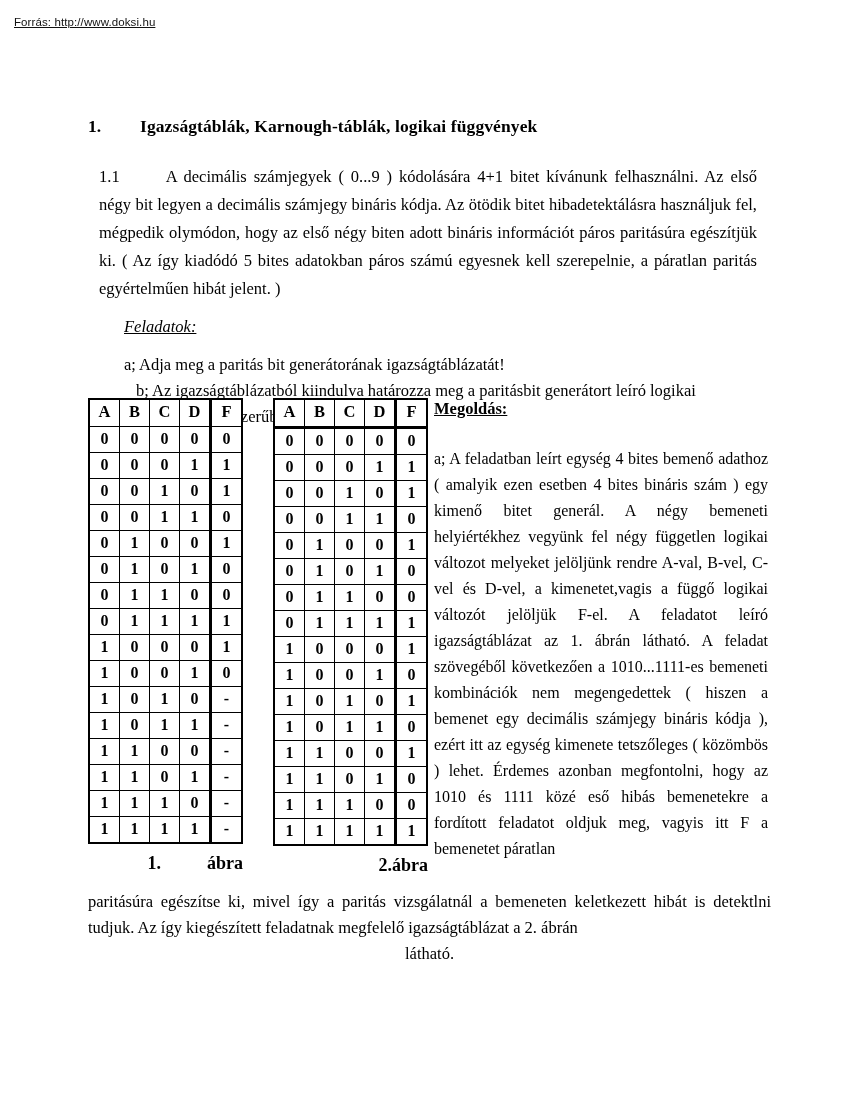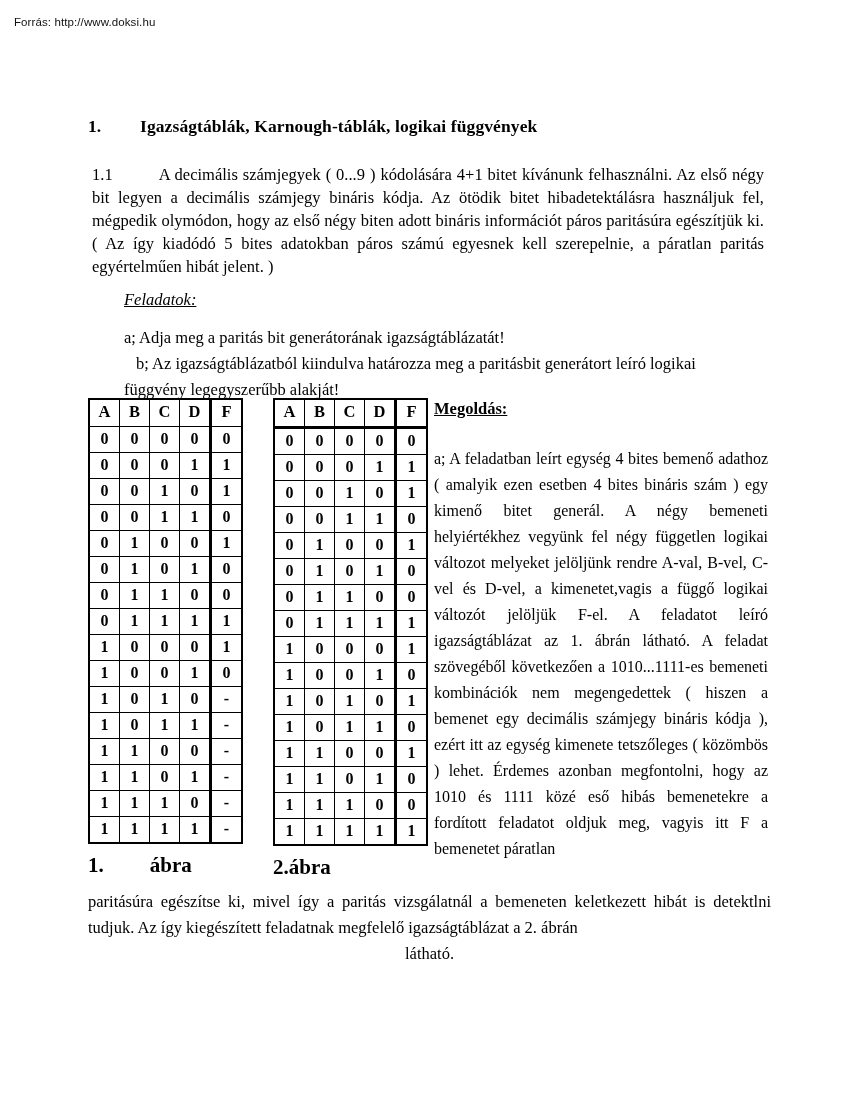--- a/index.html
+++ b/index.html
@@ -25,20 +25,21 @@
   
   .source-header {
     position: absolute;
     left: 14px;
     top: 16px;
     font-family: "Liberation Sans", "DejaVu Sans", sans-serif;
     font-size: 11.5px;
     color: #111;
     letter-spacing: 0.1px;
     white-space: nowrap;
+    text-decoration: underline;
   }
 
   
   .content {
     position: absolute;
     left: 88px;
     top: 116px;
     width: 680px;
   }
 
@@ -49,23 +50,23 @@
     letter-spacing: 0.1px;
     white-space: nowrap;
   }
   h1.doc-title .num {
     display: inline-block;
     width: 52px;
   }
 
   p.body-par {
     font-size: 16.5px;
-    line-height: 23px;
+    line-height: 28px;
     text-align: justify;
-    margin: 4px;
+    margin: 11px;
     text-justify: inter-word;
   }
   p.body-par .indent {
     display: inline-block;
     width: 46px;
   }
 
   .feladatok-head {
     font-size: 16.5px;
     font-style: italic;
@@ -119,23 +120,23 @@
   table.truth {
     border: 2px solid #000;
   }
 
   
   table.truth.t2 tr.header-row th {
     border-bottom: 3.2px solid #000;
   }
 
   .fig-caption {
-    font-size: 21px;
+    font-size: 18px;
     font-weight: bold;
-    text-align: left;
+    text-align: right;
     margin-top: 9px;
     white-space: nowrap;
   }
   .fig-caption .gap {
     display: inline-block;
     width: 46px;
   }
 
   
   .right-col {

